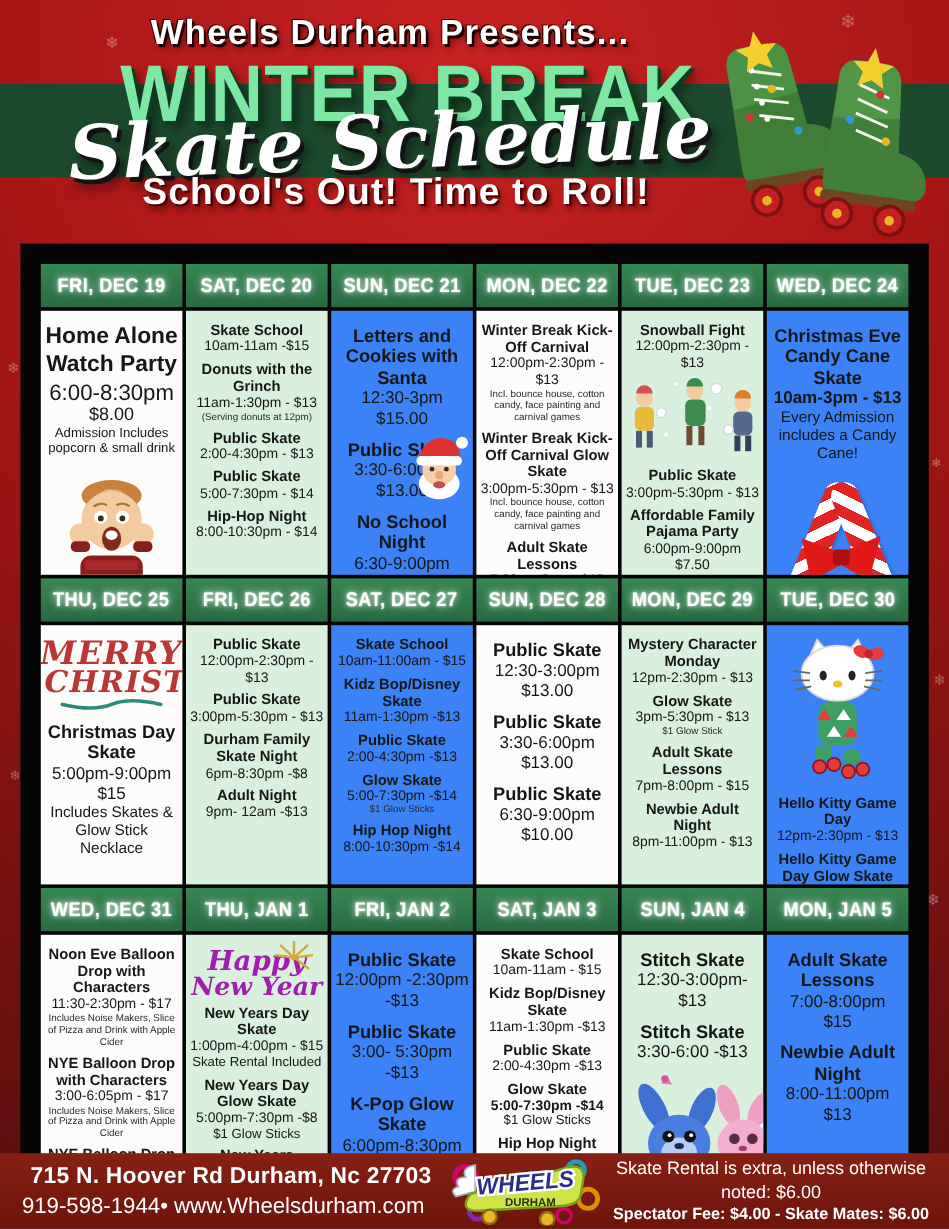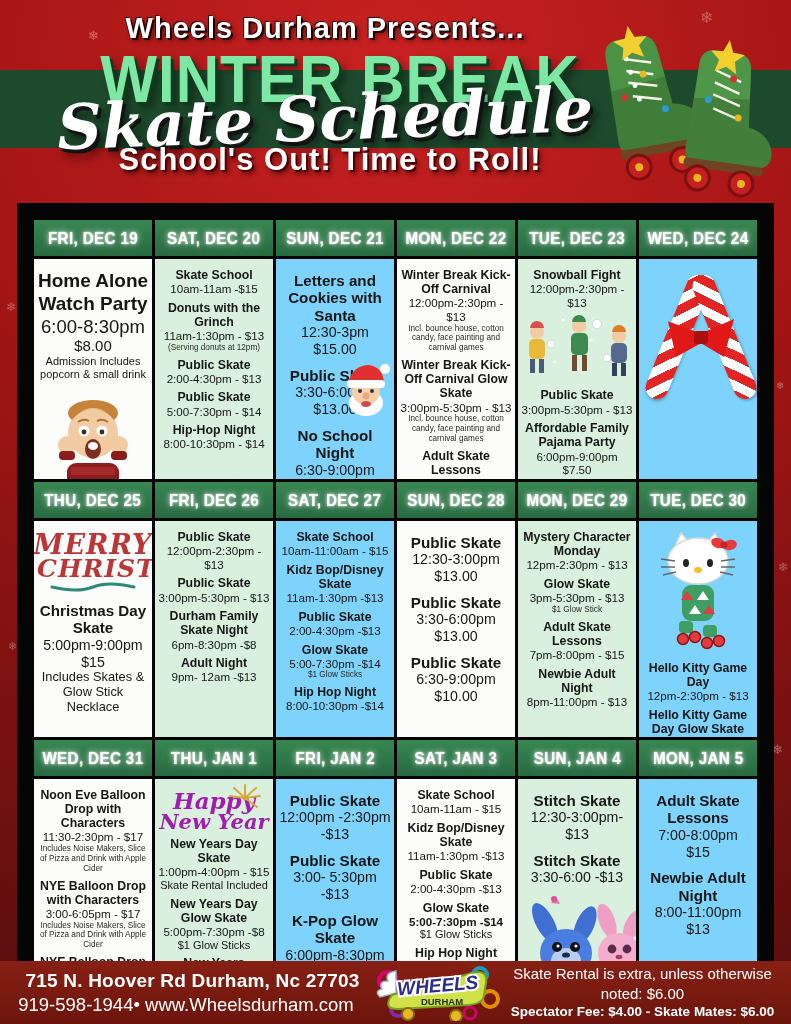--- a/index.html
+++ b/index.html
@@ -50,21 +50,21 @@
     display: flex; align-items: center; justify-content: center;
   }
   .dh-label {
     color: #fff; font-weight: bold; font-size: 16.5px; letter-spacing: .4px;
     transform: scaleX(.92); white-space: nowrap;
     text-shadow: 0 0 7px rgba(255,255,255,.95), 0 0 2px rgba(255,255,255,.9);
   }
   .day-cell { position: relative; padding: 4px 3px; text-align: center; color: #161616; overflow: hidden; }
   .v-white { background: #fcfcfa; }
   .v-green { background: #d8f0dd; }
-  .v-pink  { background: #7dd3fc; }
+  .v-pink  { background: #3b82f6; }
 
   .event { margin: 5px 0; }
   .ev-title { font-weight: bold; font-size: 12.3px; line-height: 1.15; }
   .ev-time  { font-size: 11.6px; line-height: 1.18; }
   .ev-price { font-size: 11.6px; line-height: 1.18; }
   .ev-desc  { font-size: 11px; line-height: 1.15; }
   .ev-note  { font-size: 8.2px; line-height: 1.2; color: #2a2a2a; }
   .tb { font-weight: bold; }
 
   .lg .event { margin: 9px 0; }
@@ -327,20 +327,25 @@
         <div class="ev-title">Public Skate</div>
         <div class="ev-time">3:00pm-5:30pm - $13</div>
       </div>
       <div class="event">
         <div class="ev-title">Affordable Family Pajama Party</div>
         <div class="ev-time">6:00pm-9:00pm</div>
         <div class="ev-price">$7.50</div>
       </div>
     </div>
     <div class="day-cell v-pink lg">
+      <div class="event">
+        <div class="ev-title">Christmas Eve Candy Cane Skate</div>
+        <div class="ev-time tb">10am-3pm - $13</div>
+        <div class="ev-desc">Every Admission includes a Candy Cane!</div>
+      </div>
       <div class="illo illo-candy-canes">
         <div class="candy-wrap">
       <div class="cane l"></div>
           <div class="cane r"></div>
       <div class="bow"></div>
           <div class="bow-knot"></div>
     </div>
       </div>
     </div>
     <div class="day-header">

